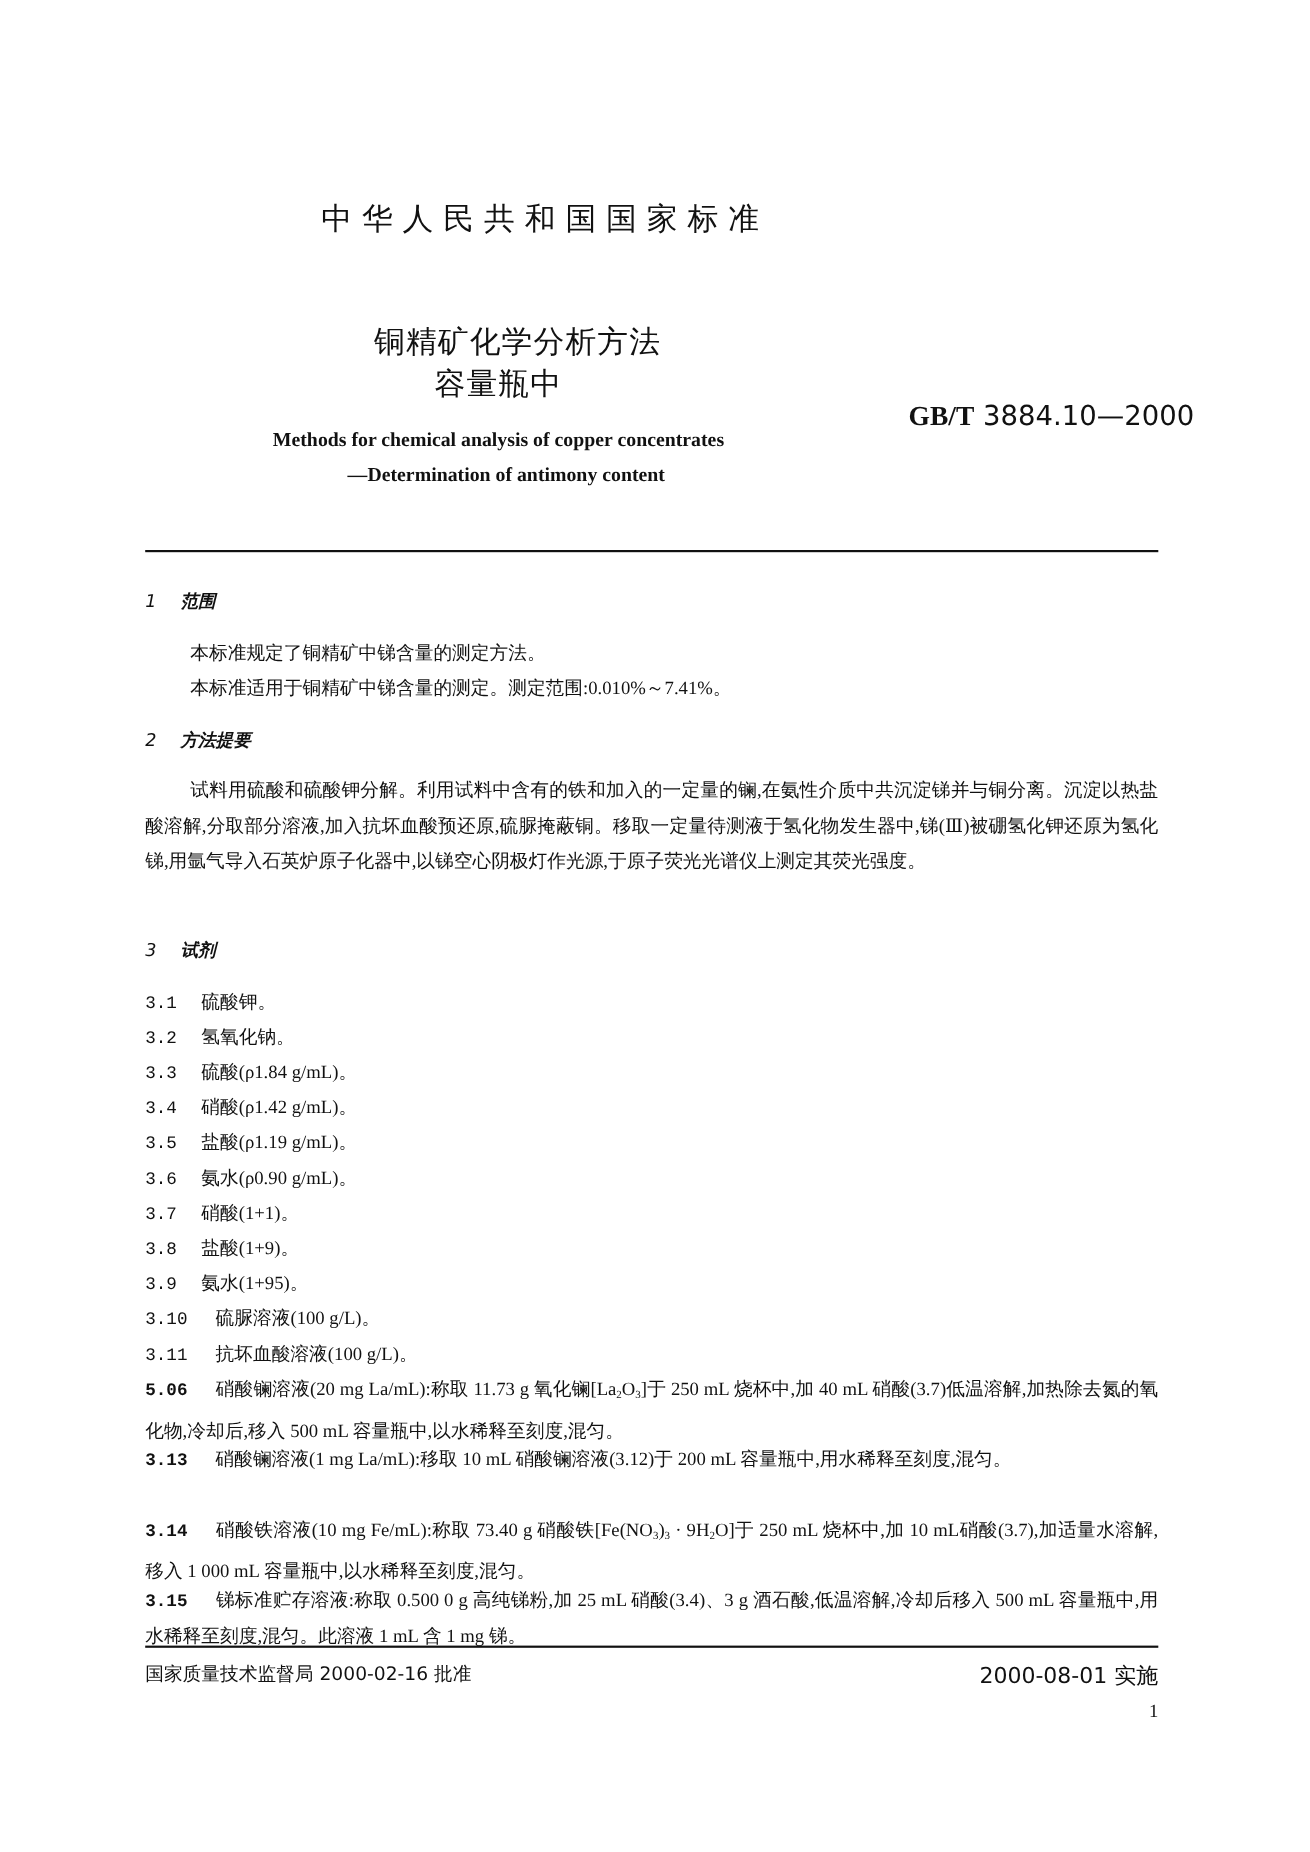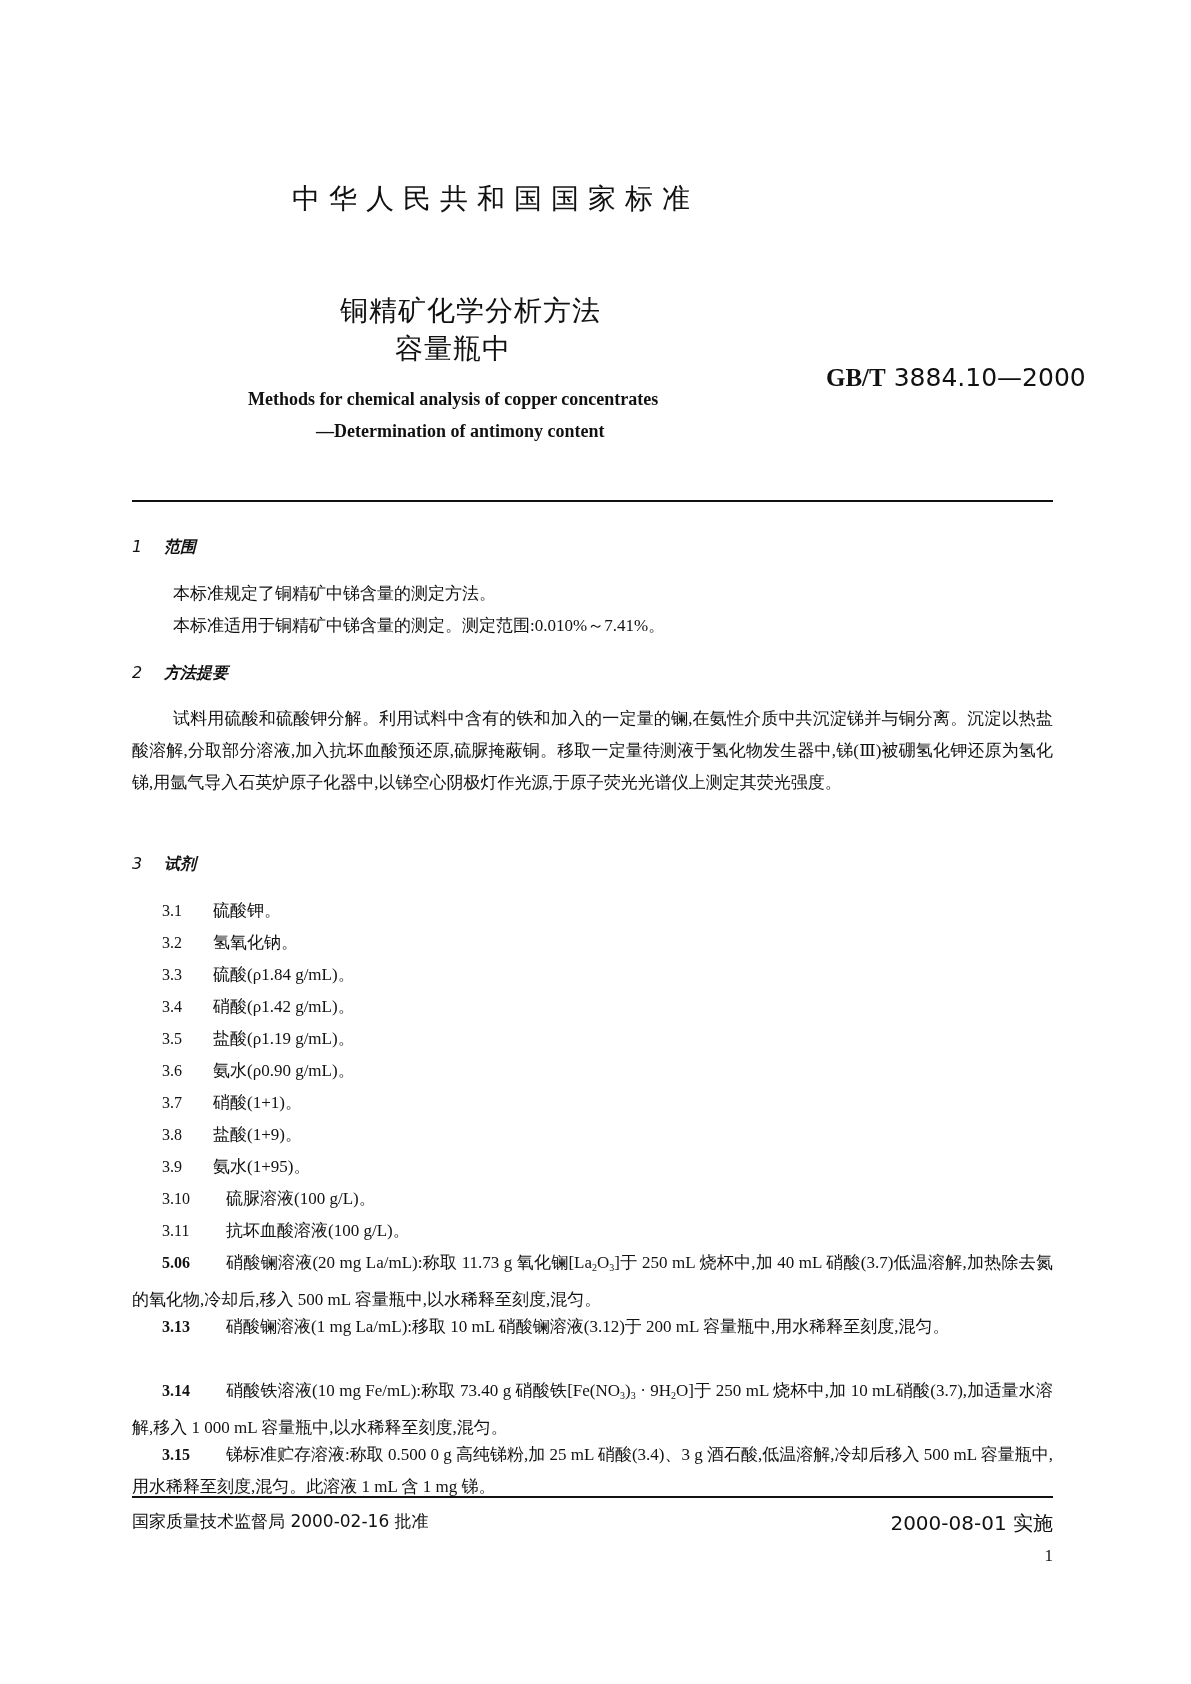--- a/index.html
+++ b/index.html
@@ -21,21 +21,21 @@
   .rule.bottom { top: 1496px; }
 
   .sec-head { font-size: 16px; font-weight: bold; font-style: italic; }
   .sec-head .num { display: inline-block; width: 32px; font-weight: normal; }
 
   .para { font-size: 17px; line-height: 32px; }
   .body-text { left: 132px; width: 921px; white-space: normal; font-size: 17px; line-height: 32px; text-align: justify; }
   .indent { text-indent: 41px; }
 
   .item { left: 132px; width: 921px; white-space: normal; font-size: 17px; line-height: 32px; text-align: justify; }
-  .item .inum { font-family: Liberation Serif, serif; font-size: 16px; display: inline-block; margin-left: 30px; }
+  .item .inum { font-family: Liberation Mono, monospace; font-size: 16px; display: inline-block; }
   .item .inum.short { width: 51px; }
   .item .inum.long { width: 64px; }
   .item .inum.b { font-weight: bold; width: 64px; }
 
   .footer-left { left: 132px; top: 1510px; font-size: 17px; }
   .footer-right { right: 138px; top: 1510px; font-size: 20px; }
   .page-num { right: 138px; top: 1546px; font-size: 17px; }
   sub { font-size: 10px; vertical-align: -3px; }
 </style>
 </head>

